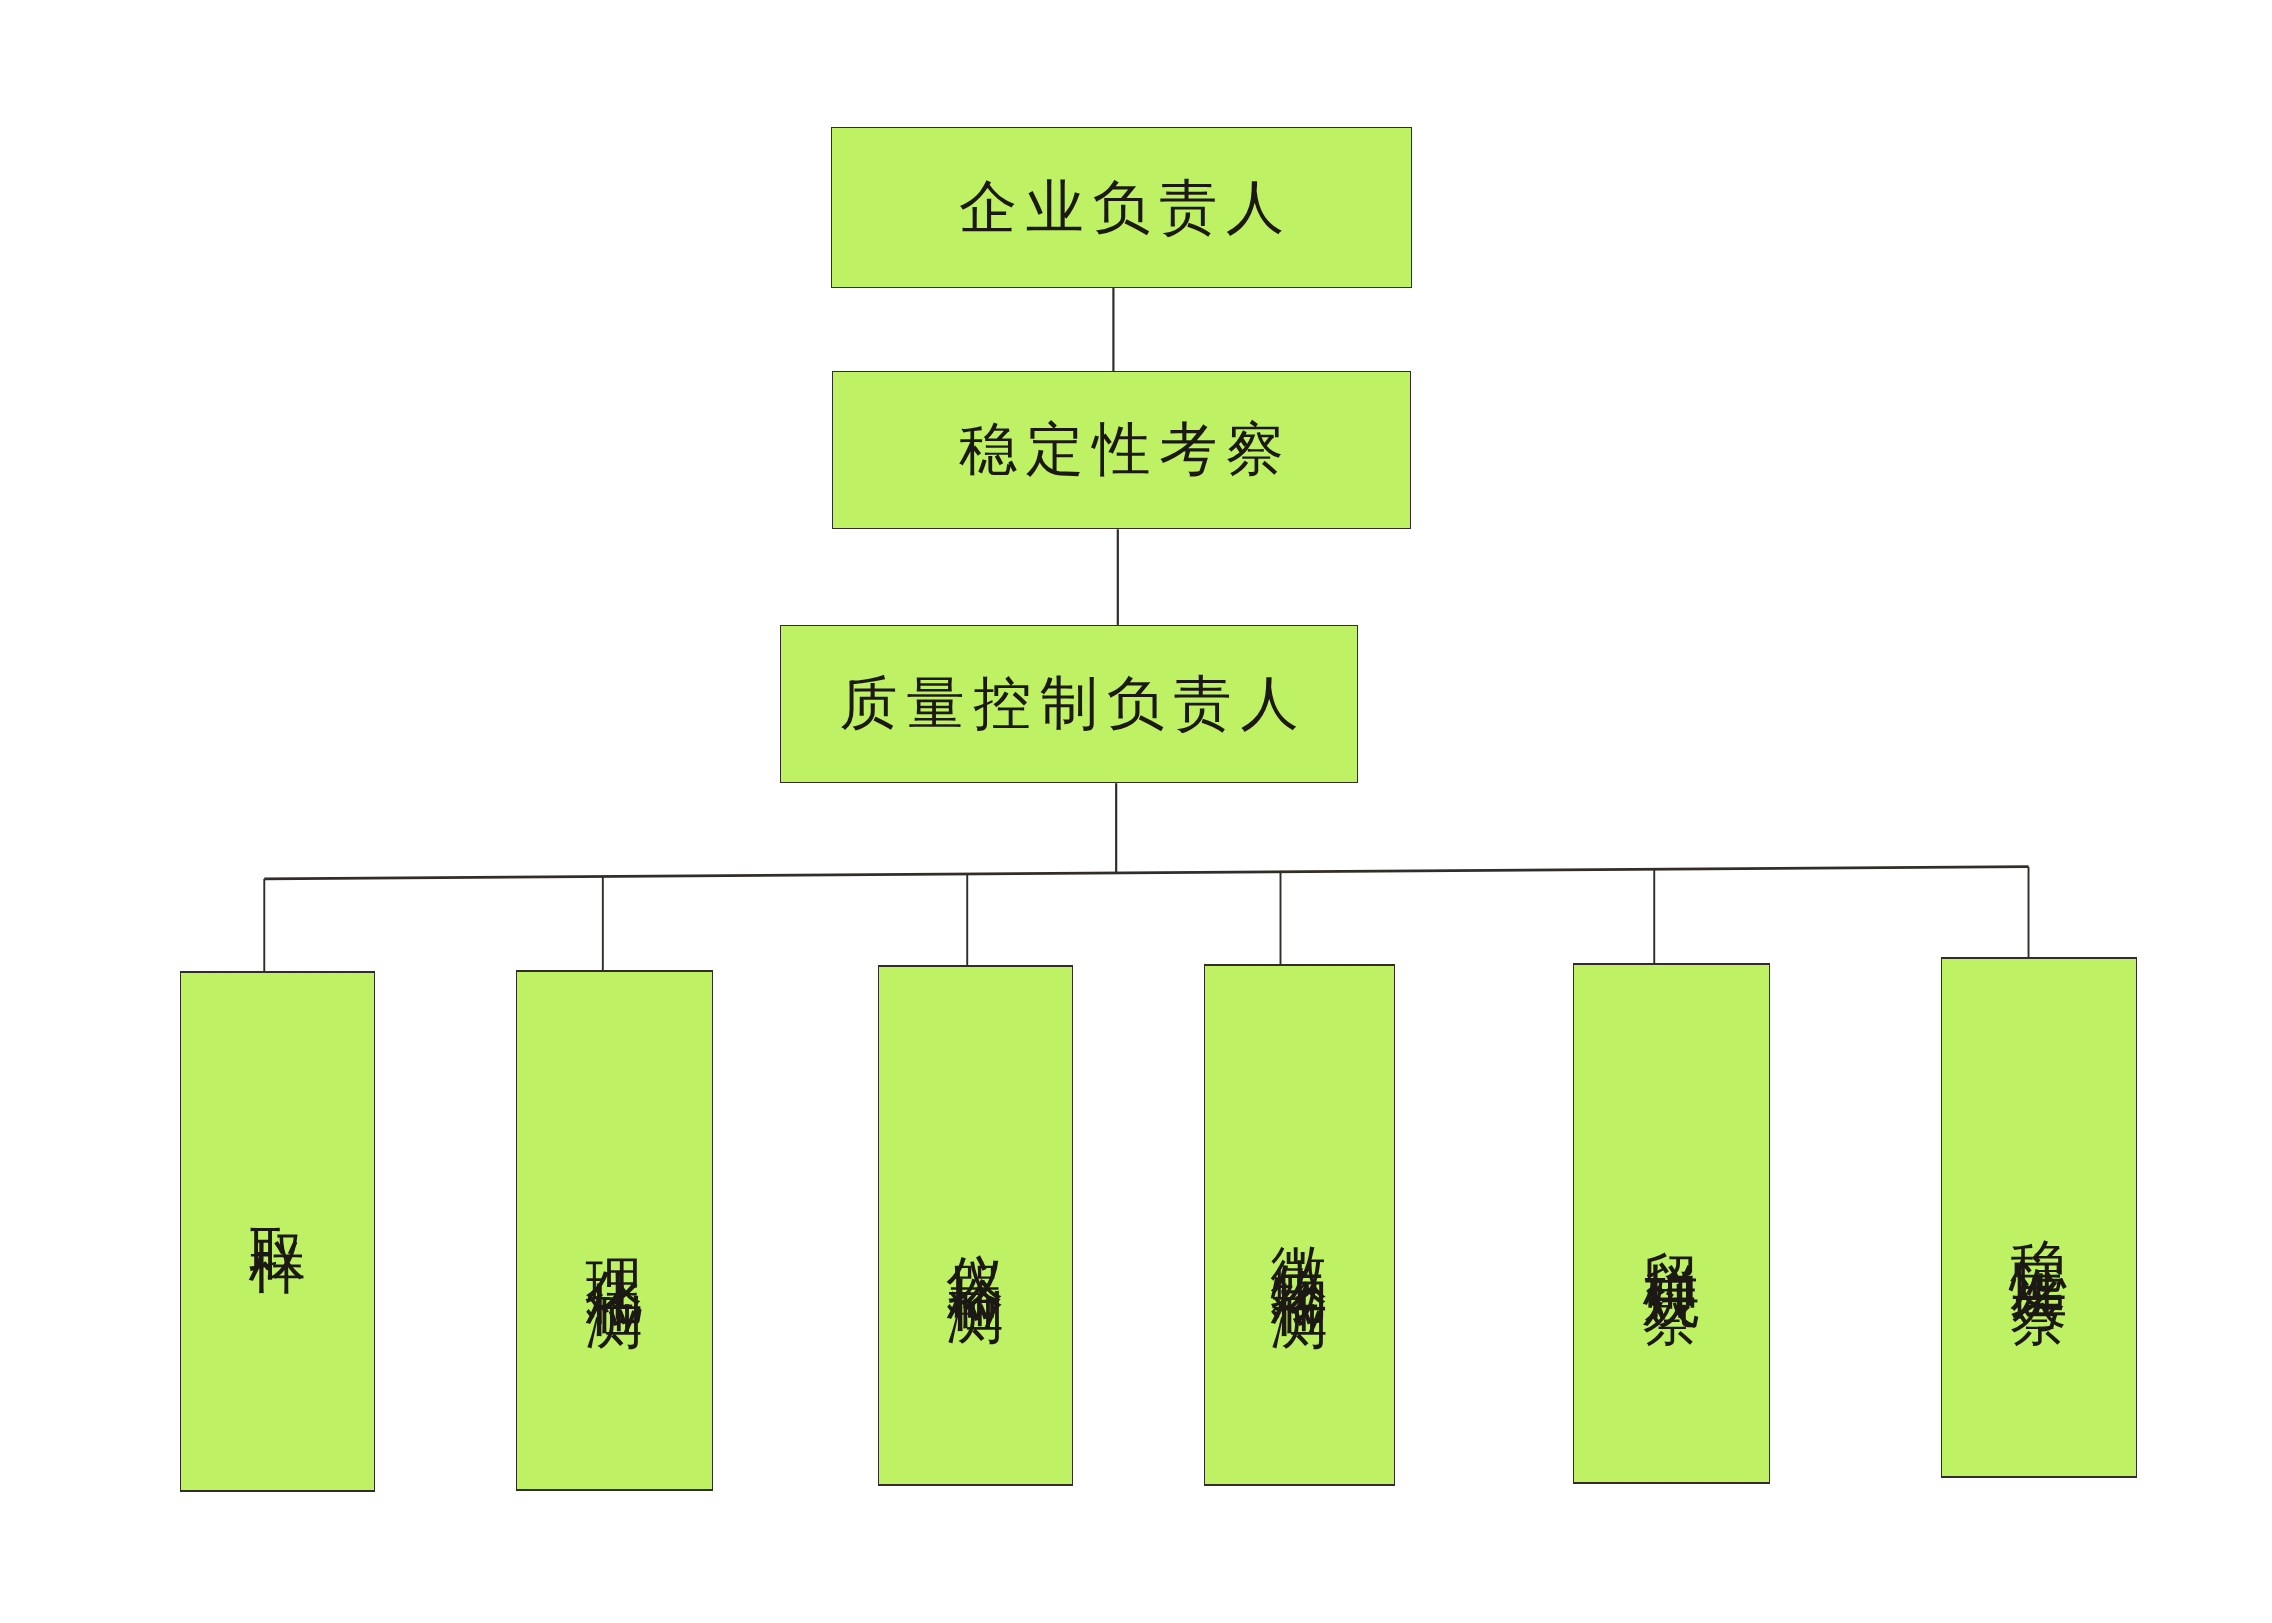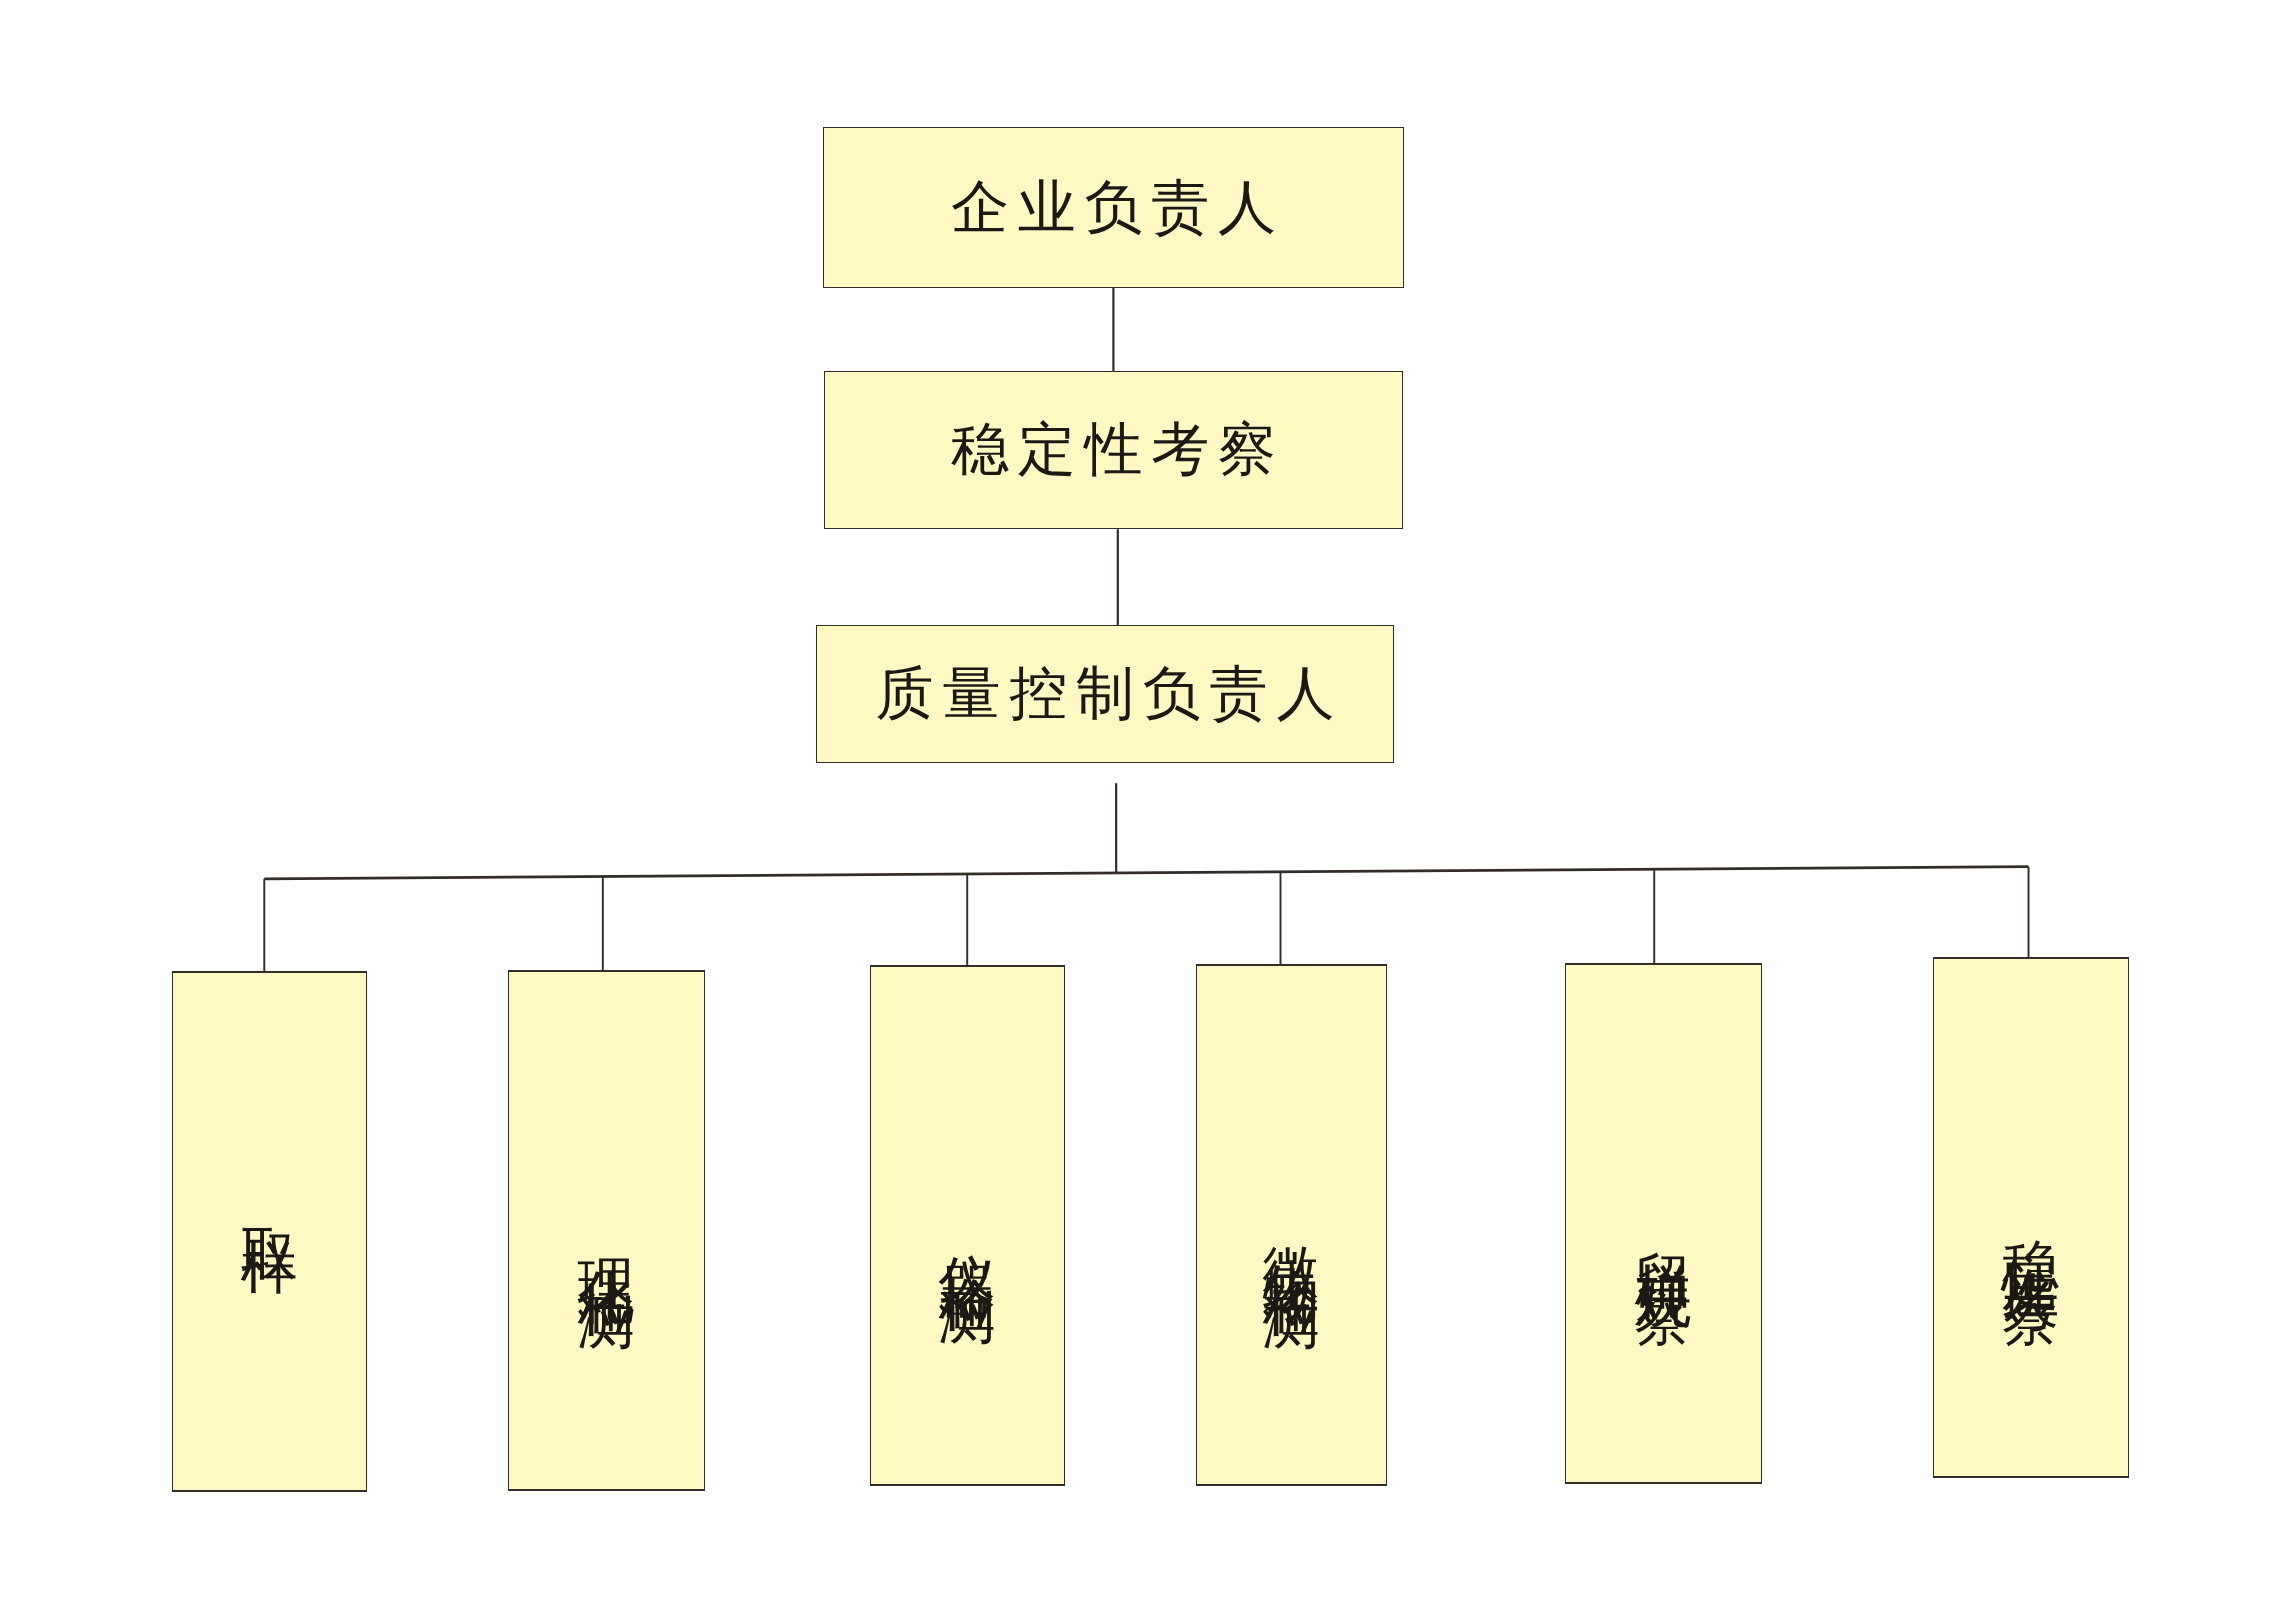--- a/index.html
+++ b/index.html
@@ -23,24 +23,25 @@
     width: 2273px;
     height: 1623px;
   }
   .connectors line {
     stroke: #332d28;
   }
   .box {
     position: absolute;
     box-sizing: border-box;
     border: 1.6px solid #332d28;
-    background: #fef9c3;
+    background: #bef264;
     display: flex;
     align-items: center;
     justify-content: center;
+    margin-left: 8px;
   }
   .hbox .hlabel {
     font-size: 58px;
     letter-spacing: 8.8px;
     padding-left: 8.8px; 
     white-space: nowrap;
     line-height: 1;
   }
   .vbox {
     border-top-width: 2.2px;
@@ -81,21 +82,21 @@
   </svg>
 
   <div class="box hbox" style="left:823px; top:127px; width:581px; height:161px;">
     <span class="hlabel">企业负责人</span>
   </div>
 
   <div class="box hbox" style="left:824px; top:371px; width:579px; height:158px;">
     <span class="hlabel">稳定性考察</span>
   </div>
 
-  <div class="box hbox" style="left:816px; top:625px; width:578px; height:138px;">
+  <div class="box hbox" style="left:772px; top:625px; width:578px; height:158px;">
     <span class="hlabel">质量控制负责人</span>
   </div>
 
   <div class="box vbox" style="left:172px; top:971px; width:195px; height:521px;">
     <span class="vlabel raise">取样</span>
   </div>
 
   <div class="box vbox" style="left:508px; top:970px; width:197px; height:521px;">
     <span class="vlabel">理化检测</span>
   </div>

